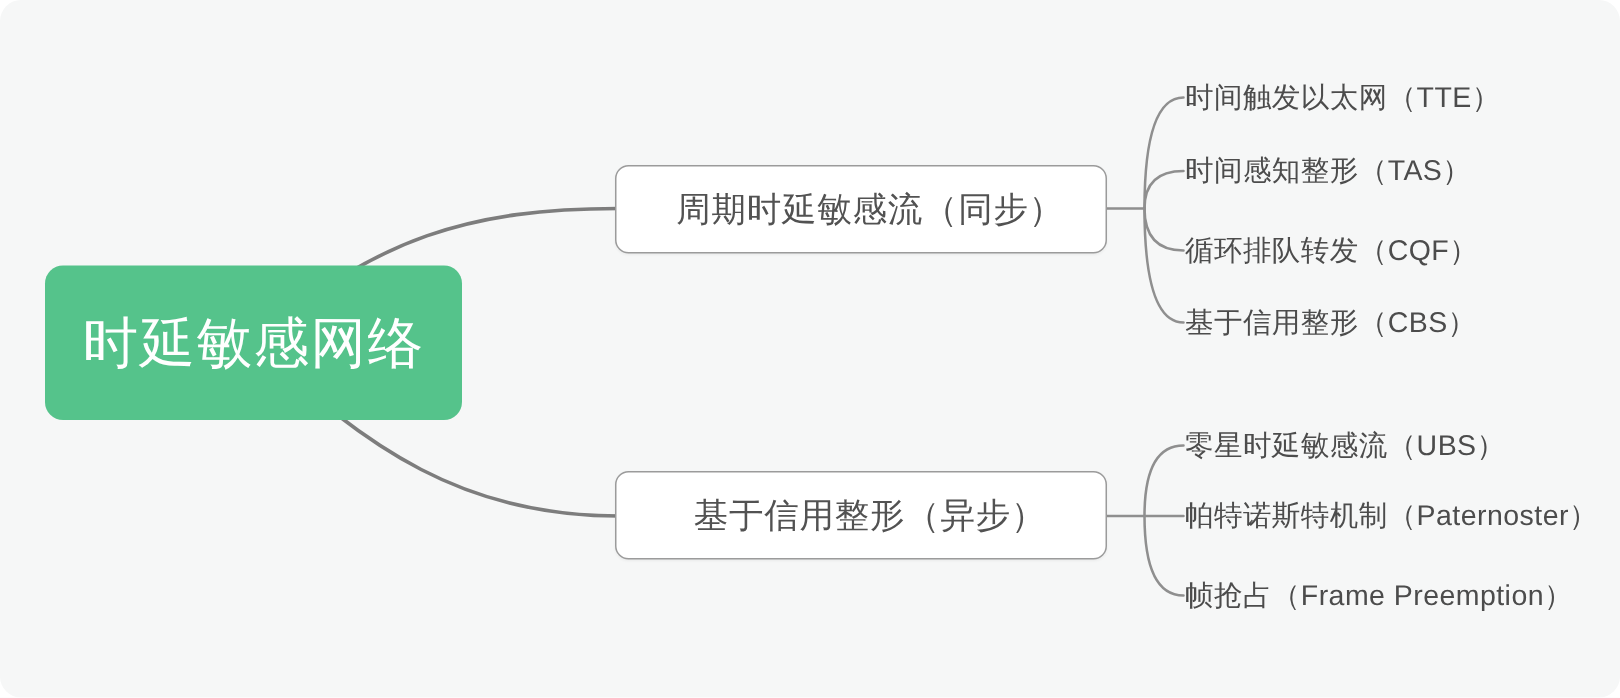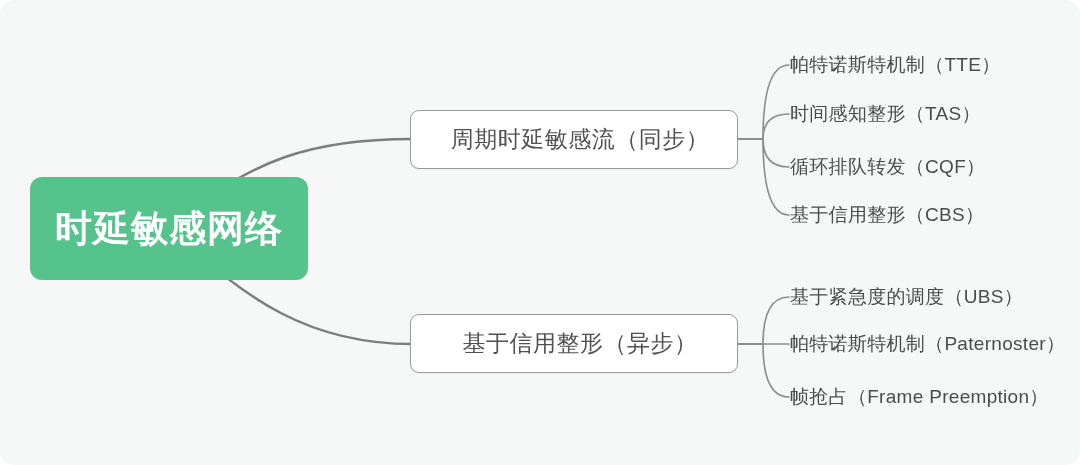--- a/index.html
+++ b/index.html
@@ -34,21 +34,21 @@
   .root-node {
     left: 30px;
     top: 177px;
     width: 278px;
     height: 103px;
     background: #55c38b;
     border-radius: 12px;
     color: #ffffff;
     font-size: 37px;
     letter-spacing: 1px;
-    font-weight: 700;
+    font-weight: 400;
   }
   .branch-node {
     left: 410px;
     width: 328px;
     height: 59px;
     background: #ffffff;
     border: 1.5px solid #9b9b9b;
     border-radius: 9px;
     color: #525252;
     font-size: 23px;
@@ -89,22 +89,22 @@
     <path d="M 763 344 L 789 344" stroke="#8f8f8f" stroke-width="1.7" stroke-linecap="round"></path>
     <path d="M 763 344 Q 763 397 789 397" stroke="#8f8f8f" stroke-width="1.7" stroke-linecap="round"></path>
   </svg>
 
   <div class="node root-node">时延敏感网络</div>
 
   <div class="node branch-node branch-1">周期时延敏感流（同步）</div>
 
   <div class="node branch-node branch-2">基于信用整形（异步）</div>
 
-  <div class="leaf" style="top:65px">帕特诺斯特机制（TTE）</div>
+  <div class="leaf" style="top:65px">时间触发以太网（TTE）</div>
   <div class="leaf" style="top:114px">时间感知整形（TAS）</div>
   <div class="leaf" style="top:167px">循环排队转发（CQF）</div>
   <div class="leaf" style="top:215px">基于信用整形（CBS）</div>
 
-  <div class="leaf" style="top:297px">基于紧急度的调度（UBS）</div>
+  <div class="leaf" style="top:297px">零星时延敏感流（UBS）</div>
   <div class="leaf" style="top:344px">帕特诺斯特机制（Paternoster）</div>
   <div class="leaf" style="top:397px">帧抢占（Frame Preemption）</div>
 
 </div>
 
 </body></html>

